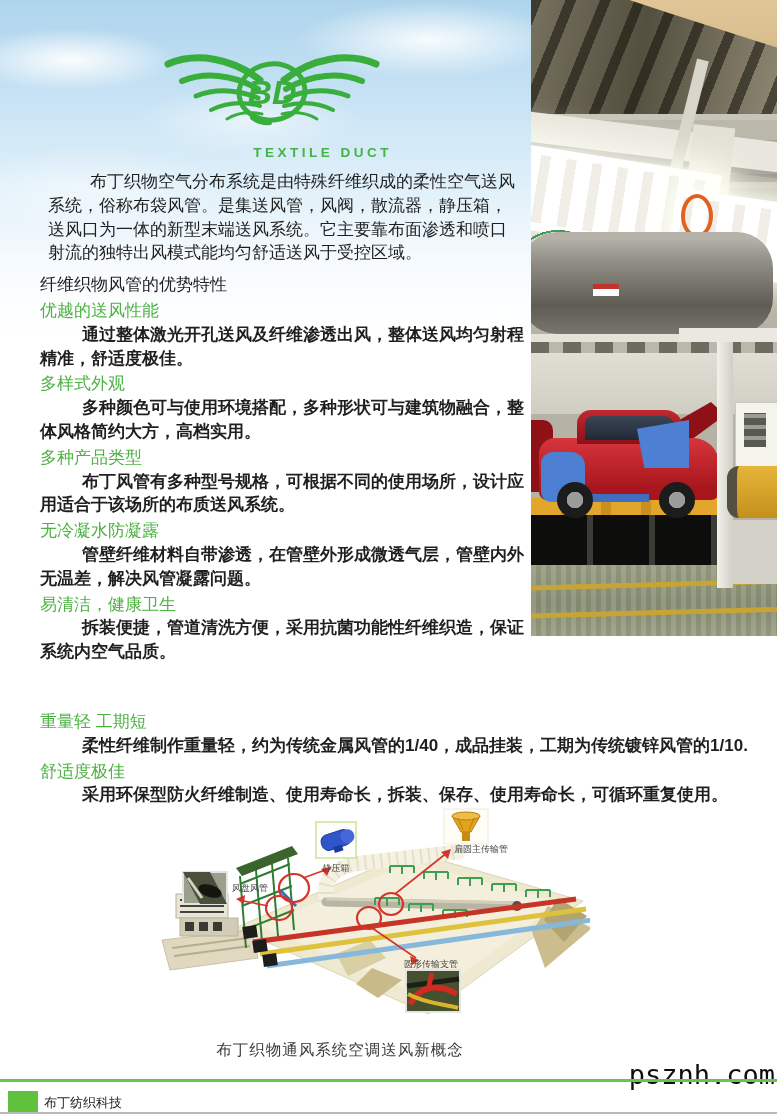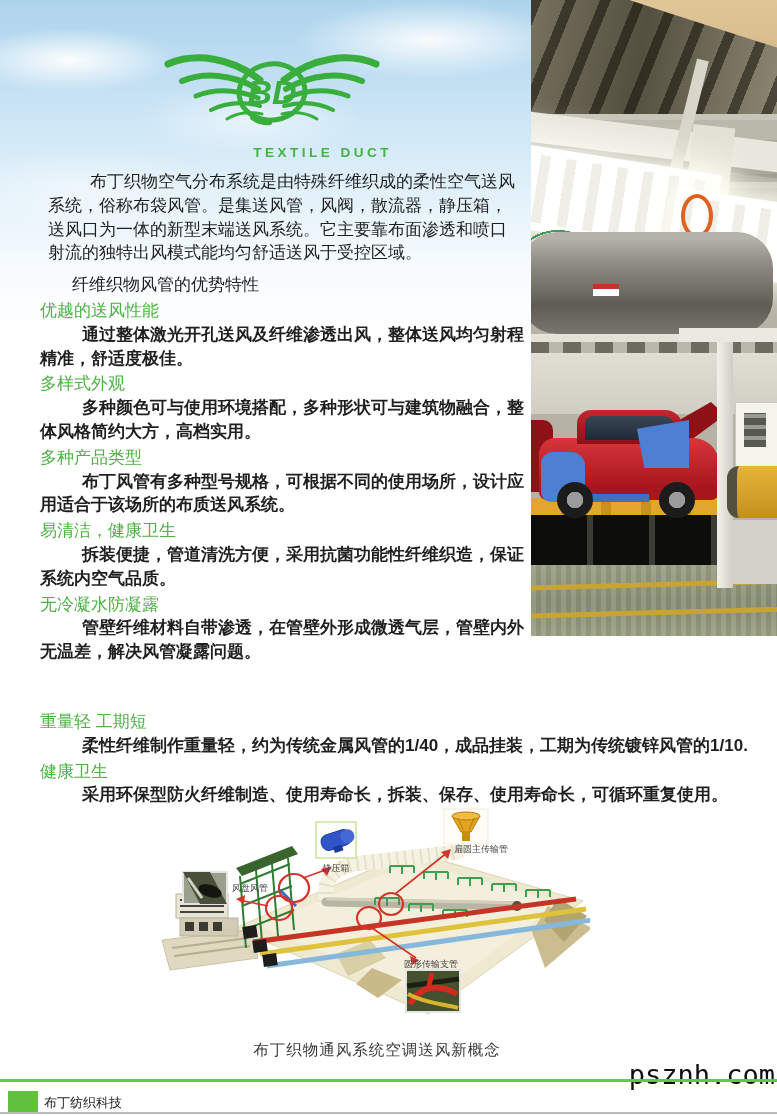--- a/index.html
+++ b/index.html
@@ -16,21 +16,21 @@
       linear-gradient(180deg,#aed4ec 0%,#c6e2f4 22%,#e2f1fa 45%,#f7fbfe 62%,rgba(255,255,255,0) 78%);}
 
   
   .logo-wrap{position:absolute;left:152px;top:44px;width:240px;text-align:right;}
   .logo-tagline{margin-top:1px;color:#45b246;font-size:13.5px;letter-spacing:3.5px;font-weight:bold;}
 
   
   .text-col{position:absolute;left:40px;top:162px;width:489px;font-size:17px;line-height:23.8px;}
   .text-wide{position:absolute;left:40px;top:708px;width:737px;font-size:17px;line-height:23.8px;}
   .intro{text-indent:42px;}
-  .features-title{color:#1f1f1f;margin-left:32px;}
+  .features-title{color:#1f1f1f;}
   .feature h3{margin:2px 0 0 0;font-size:17px;line-height:23.8px;font-weight:normal;color:#4db243;}
   .feature p{margin:0;text-indent:42px;font-weight:bold;}
 
   
   .photo{position:absolute;left:531px;top:0;width:246px;height:636px;overflow:hidden;background:#b6b2a5;}
   .photo *{position:absolute;}
   .ph-ceiling{left:0;top:0;width:100%;height:114px;
      background:repeating-linear-gradient(112deg,rgba(18,16,8,.55) 0 10px,rgba(18,16,8,0) 10px 32px),
                 linear-gradient(100deg,#77715f,#54503f 45%,#8d8672);}
   .ph-tan{left:0;top:0;width:100%;height:82px;background:linear-gradient(#e0c697,#d2b586);
@@ -88,21 +88,21 @@
   .ph-floor{left:0;top:560px;width:100%;height:76px;
      background:repeating-linear-gradient(90deg,rgba(255,255,255,.08) 0 5px,rgba(0,0,0,.05) 5px 10px),
                 linear-gradient(#9aa083,#899076 60%,#9aa083);}
   .ph-yline1{left:-6px;top:582px;width:110%;height:5px;background:#c8a435;transform:rotate(-1.5deg);}
   .ph-yline2{left:-6px;top:610px;width:110%;height:5px;background:#c8a435;transform:rotate(-1.5deg);}
 
   
   .diagram{position:absolute;left:140px;top:806px;width:450px;height:232px;}
   .diagram text{font-family:"Liberation Sans","DejaVu Sans",sans-serif;}
   .caption{position:absolute;left:0;top:1040px;width:680px;text-align:center;
-     font-size:15.5px;letter-spacing:1px;color:#3a3a3a;padding-left:37px;}
+     font-size:15.5px;letter-spacing:1px;color:#3a3a3a;}
 
   
   .green-line{position:absolute;left:0;top:1079px;width:777px;height:3px;background:#6cc24a;}
   .watermark{position:absolute;right:2px;top:1059px;font-family:"DejaVu Sans Mono","Liberation Mono",monospace;
      font-size:27px;color:#0d0d0d;}
   .footer-sq{position:absolute;left:8px;top:1091px;width:30px;height:21px;background:#5fc13c;}
   .footer-co{position:absolute;left:44px;top:1094px;font-size:13px;color:#222;}
   .bottom-line{position:absolute;left:0;top:1112px;width:777px;height:2px;background:#b9b9b9;}
 </style>
 </head>
@@ -146,36 +146,36 @@
     </div>
     <div class="feature">
       <h3>多样式外观</h3>
       <p>多种颜色可与使用环境搭配，多种形状可与建筑物融合，整体风格简约大方，高档实用。</p>
     </div>
     <div class="feature">
       <h3>多种产品类型</h3>
       <p>布丁风管有多种型号规格，可根据不同的使用场所，设计应用适合于该场所的布质送风系统。</p>
     </div>
     <div class="feature">
+      <h3>无冷凝水防凝露</h3>
+      <p>管壁纤维材料自带渗透，在管壁外形成微透气层，管壁内外无温差，解决风管凝露问题。</p>
+    </div>
+    <div class="feature">
       <h3>易清洁，健康卫生</h3>
       <p>拆装便捷，管道清洗方便，采用抗菌功能性纤维织造，保证系统内空气品质。</p>
     </div>
-    <div class="feature">
-      <h3>无冷凝水防凝露</h3>
-      <p>管壁纤维材料自带渗透，在管壁外形成微透气层，管壁内外无温差，解决风管凝露问题。</p>
-    </div>
   </div>
 
   <div class="text-wide">
     <div class="feature">
       <h3>重量轻 工期短</h3>
       <p>柔性纤维制作重量轻，约为传统金属风管的1/40，成品挂装，工期为传统镀锌风管的1/10.</p>
     </div>
     <div class="feature">
-      <h3>健康卫生</h3>
+      <h3>舒适度极佳</h3>
       <p>采用环保型防火纤维制造、使用寿命长，拆装、保存、使用寿命长，可循环重复使用。</p>
     </div>
   </div>
 
   <div class="photo">
     <div class="ph-grid"></div>
     <div class="ph-ceiling"></div>
     <div class="ph-tan"></div>
     <div class="ph-beam"></div>
     <div class="ph-beamv"></div>

